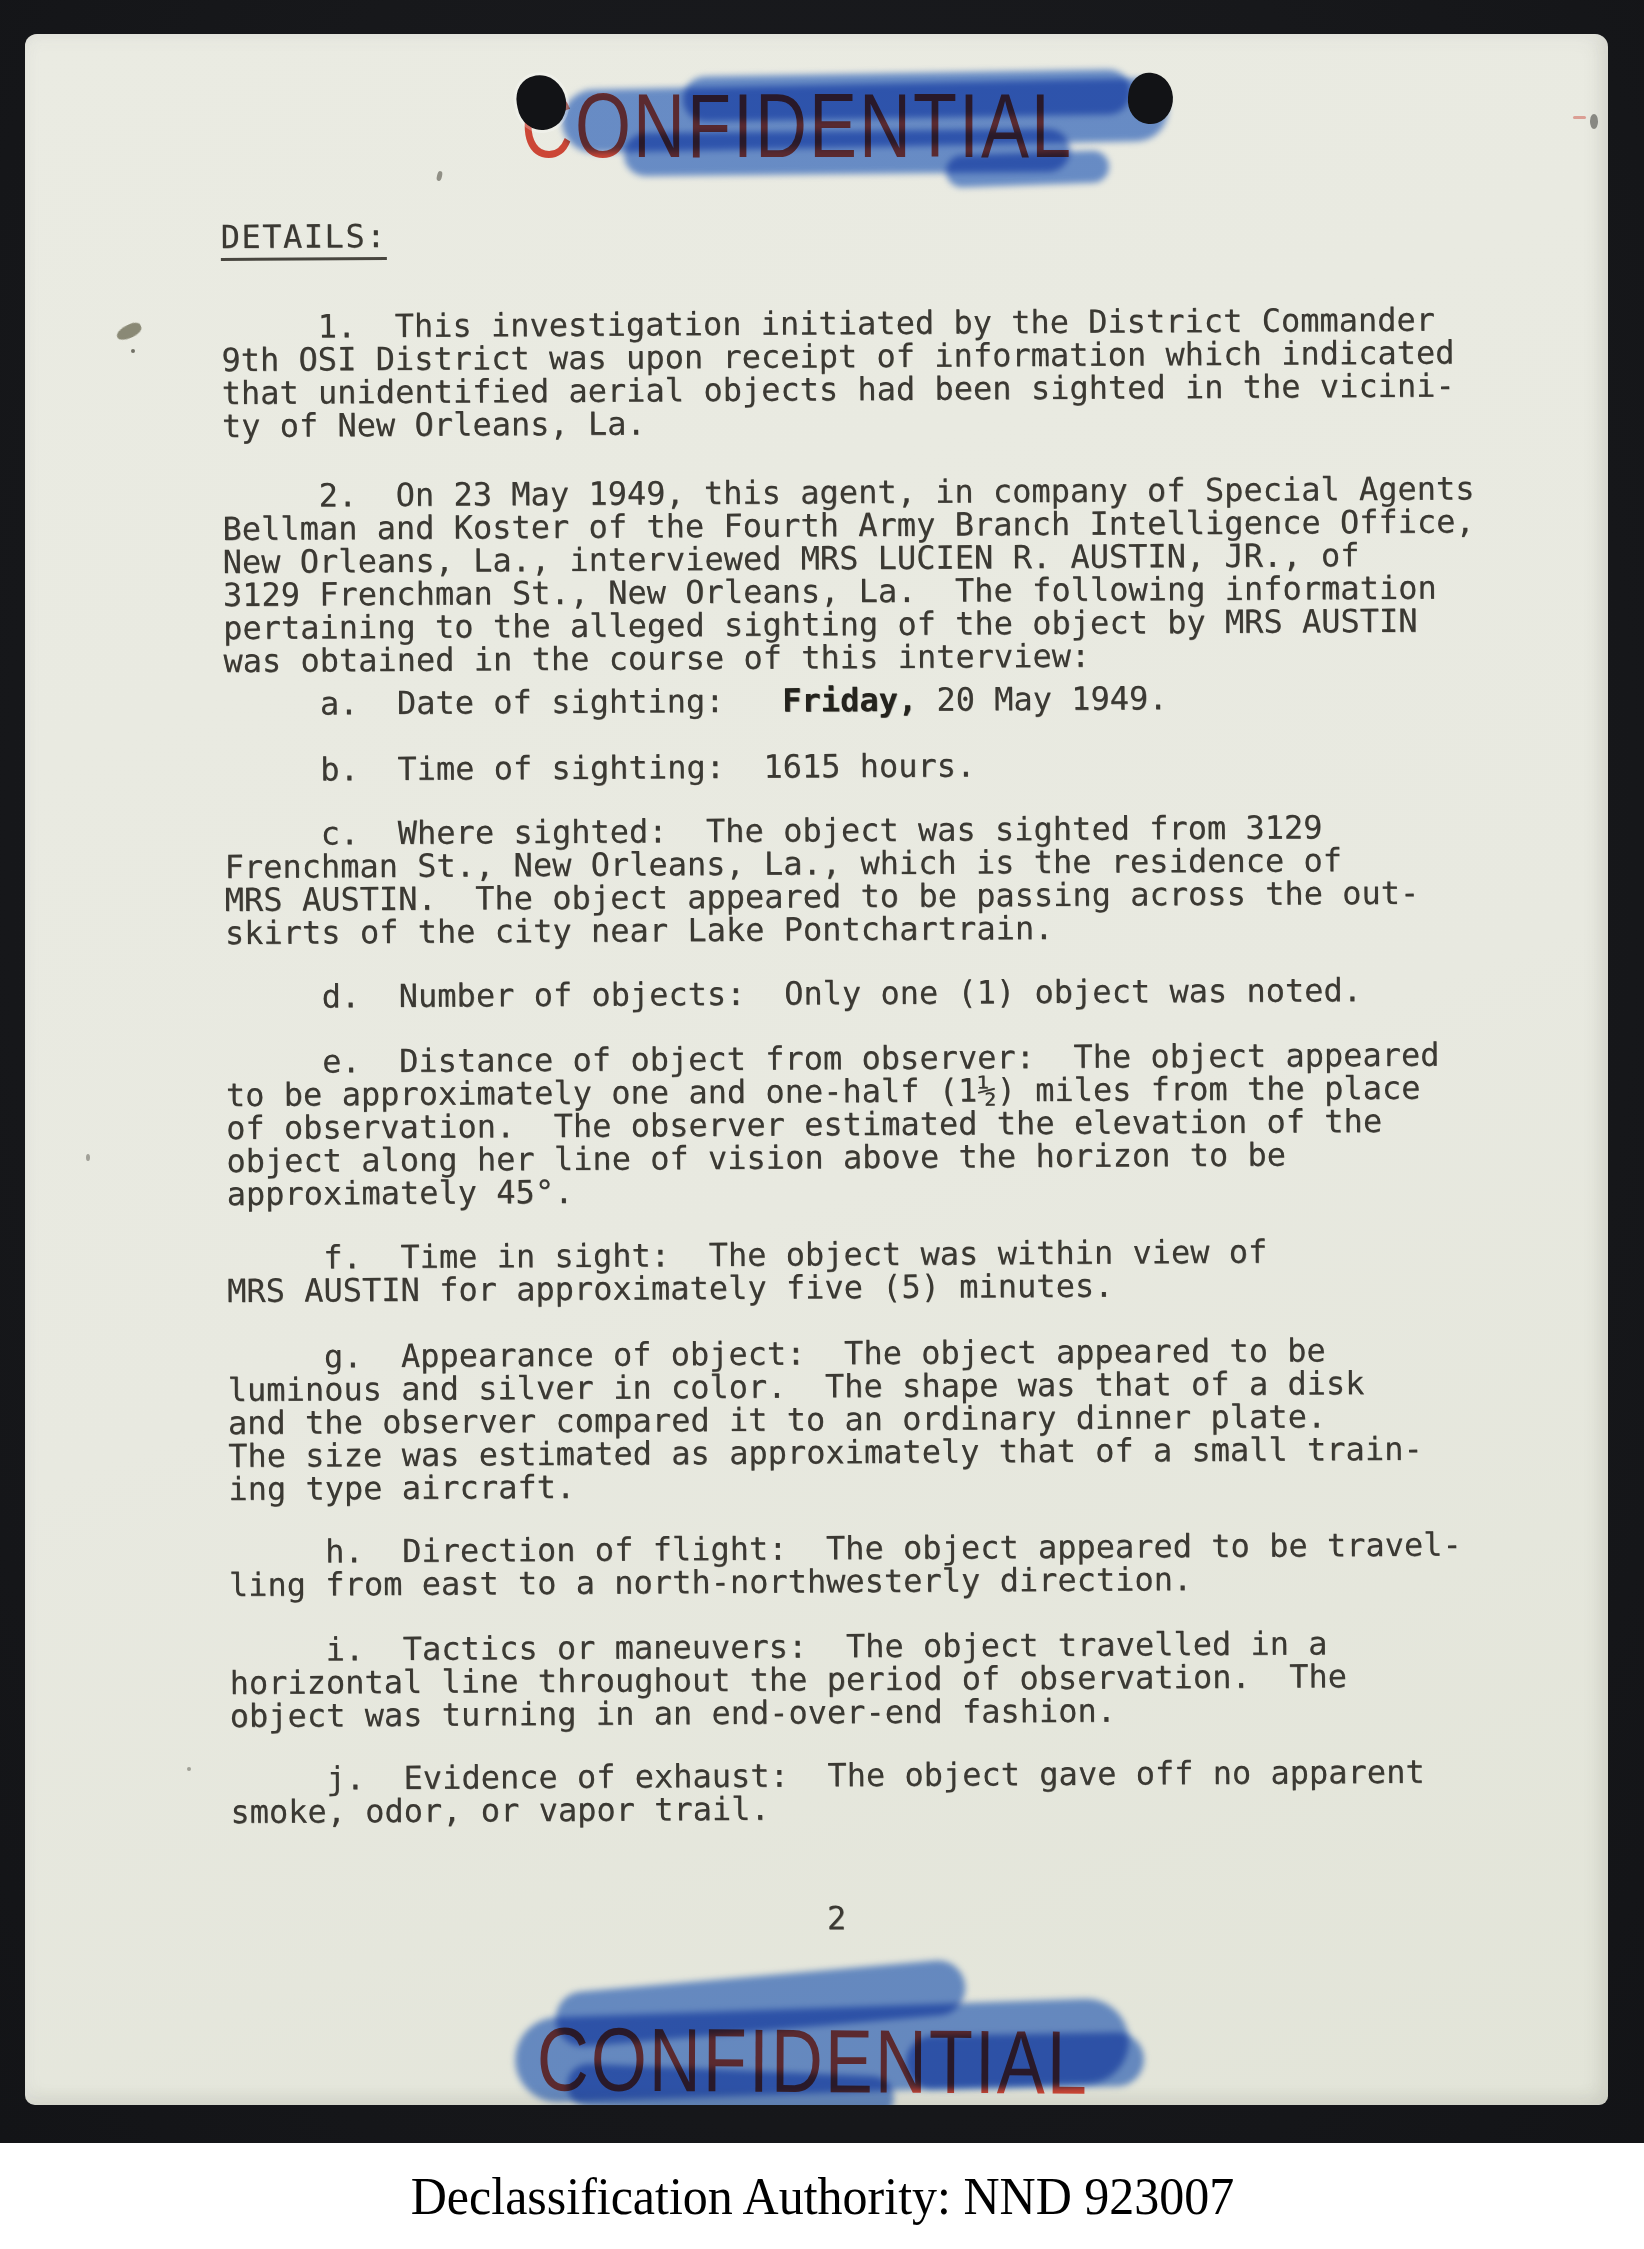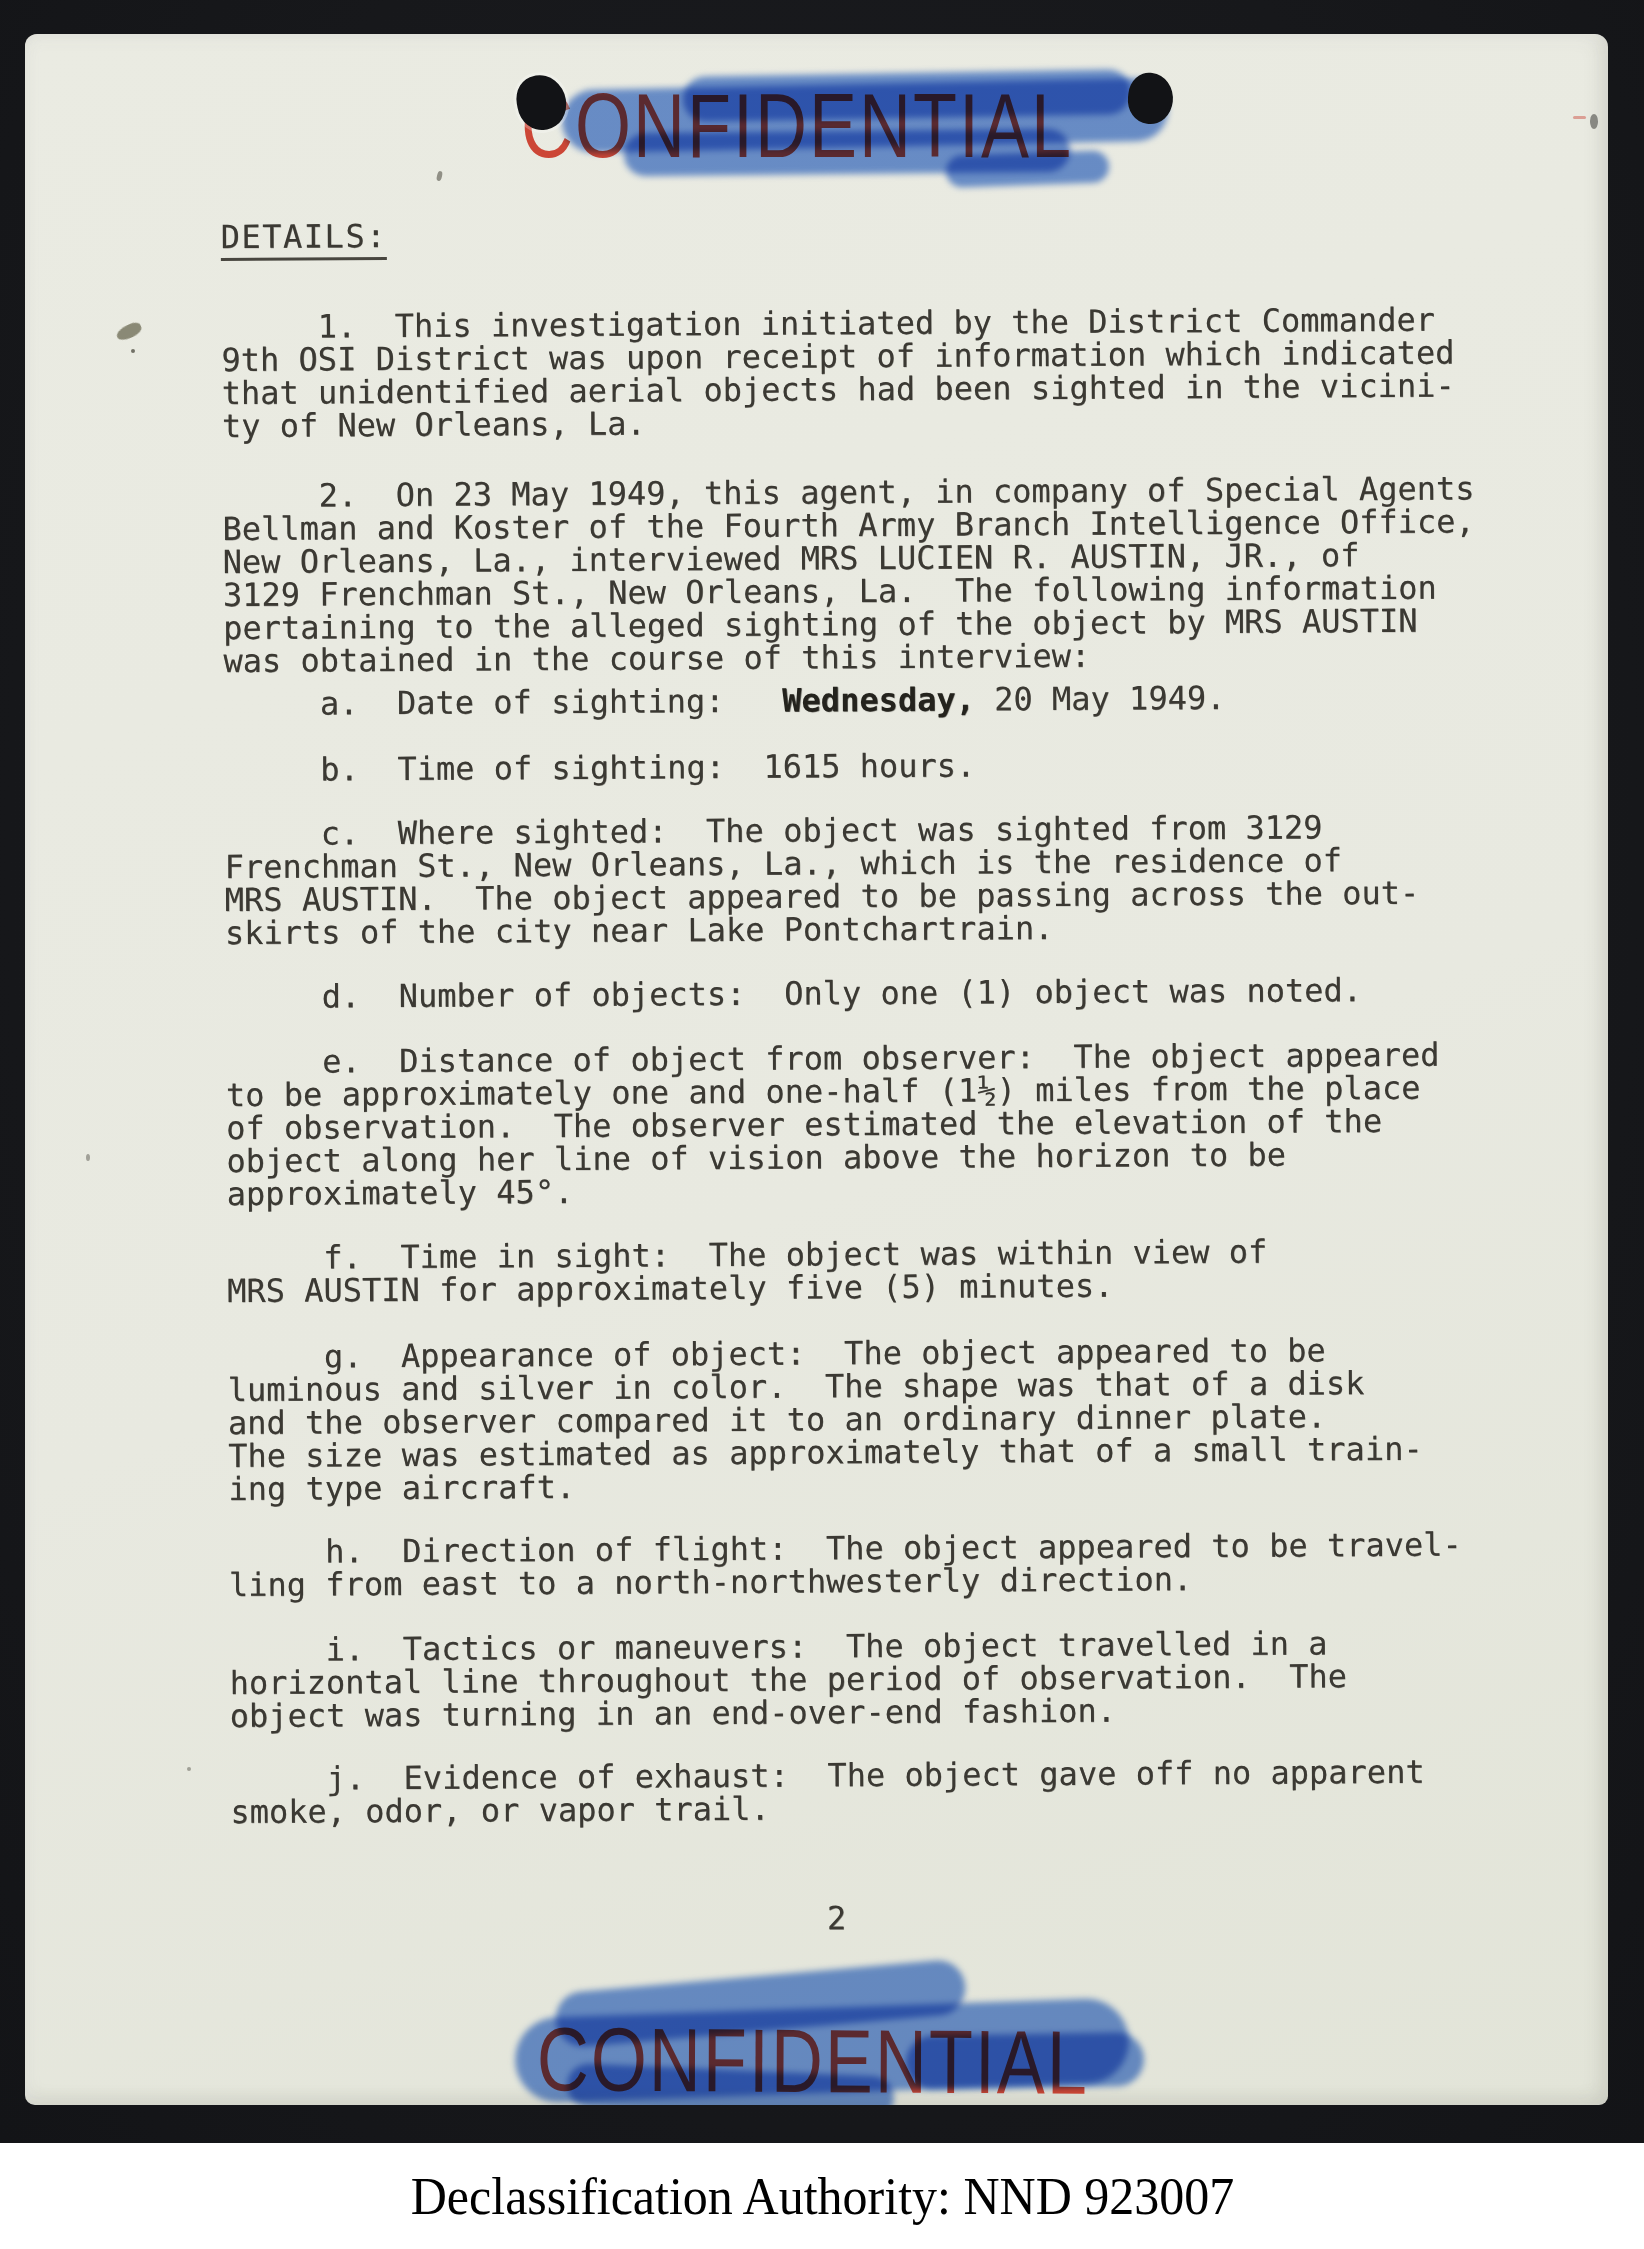--- a/index.html
+++ b/index.html
@@ -116,21 +116,21 @@
 9th OSI District was upon receipt of information which indicated
 that unidentified aerial objects had been sighted in the vicini-
 ty of New Orleans, La.</div>
         <div class="para" style="top:446px">     2.  On 23 May 1949, this agent, in company of Special Agents
 Bellman and Koster of the Fourth Army Branch Intelligence Office,
 New Orleans, La., interviewed MRS LUCIEN R. AUSTIN, JR., of
 3129 Frenchman St., New Orleans, La.  The following information
 pertaining to the alleged sighting of the object by MRS AUSTIN
 was obtained in the course of this interview:</div>
 
-        <div class="para" style="top:654px"><span>     a.  Date of sighting:   </span><span class="overstruck">Wednesday,</span><span> 20 May 1949.</span></div>
+        <div class="para" style="top:654px"><span>     a.  Date of sighting:   </span><span class="overstruck">Friday,</span><span> 20 May 1949.</span></div>
 
         <div class="para" style="top:720px">     b.  Time of sighting:  1615 hours.</div>
         <div class="para" style="top:784px">     c.  Where sighted:  The object was sighted from 3129
 Frenchman St., New Orleans, La., which is the residence of
 MRS AUSTIN.  The object appeared to be passing across the out-
 skirts of the city near Lake Pontchartrain.</div>
         <div class="para" style="top:947px">     d.  Number of objects:  Only one (1) object was noted.</div>
         <div class="para" style="top:1012px">     e.  Distance of object from observer:  The object appeared
 to be approximately one and one-half (1½) miles from the place
 of observation.  The observer estimated the elevation of the

